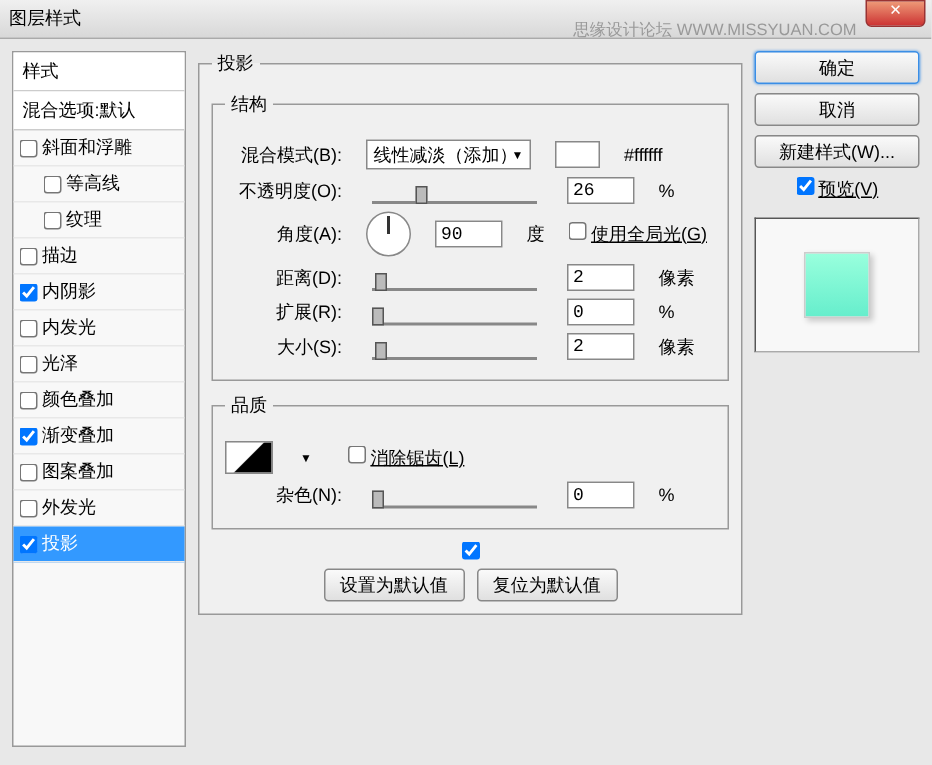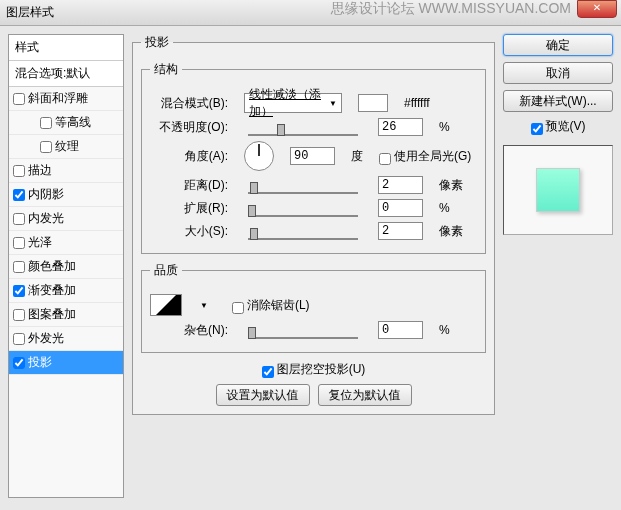--- a/index.html
+++ b/index.html
@@ -1,51 +1,51 @@
 <!DOCTYPE html>
 <html><head>
 <meta charset="utf-8">
 <style>
 * { box-sizing: border-box; margin: 0; padding: 0; font-family: "Microsoft YaHei", SimSun, sans-serif; font-size: 12px; }
 body { background: #e8e8e8; width: 621px; height: 510px; overflow: hidden; }
 .titlebar { background: linear-gradient(#f0f0f0, #d8d8d8); height: 26px; display: flex; align-items: center; padding: 0 6px; border-bottom: 1px solid #aaa; position: relative; }
 .titlebar .title { flex: 1; }
-.watermark { position: absolute; right: 50px; top: 0; color: #999; font-size: 14px; }
+.watermark { position: absolute; right: 50px; top: 12px; color: #999; font-size: 11px; }
 .close-btn { position: absolute; right: 4px; top: 0px; width: 40px; height: 18px; background: linear-gradient(#e97, #c33); border: 1px solid #933; border-radius: 0 0 4px 4px; color: #fff; text-align: center; line-height: 14px; font-size: 10px; }
 .content { display: flex; padding: 8px; gap: 8px; height: 480px; }
 .left-panel { width: 116px; border: 1px solid #999; background: #f8f8f8; }
 .panel-header { padding: 4px 6px; border-bottom: 1px solid #ccc; background: #fff; }
 .style-list { }
 .style-item { display: flex; align-items: center; padding: 3px 4px; gap: 3px; border-bottom: 1px solid #e8e8e8; }
 .style-item.selected { background: #3399ff; color: #fff; }
 .style-item input[type=checkbox] { width: 12px; height: 12px; }
-.style-item.indent { padding-left: 31px; }
+.style-item.indent { padding-left: 20px; }
 .center-panel { flex: 1; position: relative; }
 fieldset { border: 1px solid #999; padding: 10px 8px 8px 8px; margin-bottom: 8px; background: #f0f0f0; }
 fieldset legend { padding: 0 4px; }
 .row { display: flex; align-items: center; margin: 5px 0; gap: 16px; }
 .row-label { width: 78px; text-align: right; }
-.dropdown { width: 98px; height: 20px; border: 1px solid #888; background: #fff; display: flex; align-items: center; padding: 0 4px; position: relative; text-decoration: underline; }
+.dropdown { width: 110px; height: 20px; border: 1px solid #888; background: #fff; display: flex; align-items: center; padding: 0 4px; position: relative; }
 .dropdown::after { content: "▼"; position: absolute; right: 4px; font-size: 8px; }
 .color-swatch { width: 30px; height: 18px; border: 1px solid #888; background: #fff; }
 .slider { width: 110px; height: 18px; position: relative; border-bottom: 2px solid #888; margin: 0 4px; }
 .slider-thumb { position: absolute; width: 8px; height: 12px; background: #bbb; border: 1px solid #555; top: 6px; }
 .num-input { width: 45px; height: 18px; border: 1px solid #888; padding: 0 3px; background: #fff; font-family: Liberation Mono, monospace; }
 .angle-dial { width: 30px; height: 30px; border: 1px solid #888; border-radius: 50%; background: #fff; position: relative; }
 .angle-dial::after { content: ""; position: absolute; width: 2px; height: 12px; background: #333; left: 13px; top: 2px; }
 .curve-swatch { width: 32px; height: 22px; border: 1px solid #888; background: linear-gradient(135deg, #fff 49%, #000 51%); display:inline-block; vertical-align:middle;}
 .curve-arrow { font-size:8px; margin-left:2px; }
 .btn-row { display: flex; gap: 8px; justify-content: center; margin-top: 6px; }
 .btn { background: linear-gradient(#fafafa, #e0e0e0); border: 1px solid #888; border-radius: 3px; padding: 2px 10px; height: 22px; min-width: 90px; text-align: center; }
 .right-panel { width: 110px; display: flex; flex-direction: column; gap: 6px; }
 .right-panel .btn { width: 100%; }
 .btn.primary { border: 1.5px solid #3a8ee6; box-shadow: 0 0 2px #3a8ee6; }
 .preview-box { border: 1px inset #aaa; background: #f8f8f8; height: 90px; margin-top: 4px; display: flex; align-items: center; justify-content: center; }
 .preview-square { width: 44px; height: 44px; background: linear-gradient(#9fd, #6ec); border: 1px solid #ccc; box-shadow: 2px 2px 4px rgba(0,0,0,.2); }
-.chk { display: flex; align-items: flex-end; gap: 3px; }
+.chk { display: flex; align-items: flex-start; gap: 3px; text-decoration: underline; }
 .chk input { width:12px; height:12px; }
 </style>
 </head>
 <body>
 
 <div class="titlebar">
   <span class="title">图层样式</span>
   <span class="watermark">思缘设计论坛  WWW.MISSYUAN.COM</span>
   <div class="close-btn">✕</div>
 </div>
@@ -187,21 +187,20 @@
               <div class="slider-thumb" style="left:0%"></div>
             </div>
           <input class="num-input" value="0" style="">
           <span>%</span>
         </div>
       </fieldset>
 
       <div class="row" style="justify-content:center">
         <label class="chk">
             <input type="checkbox" checked="" style="">
-            <span>图层挖空投影(U)</span>
           </label>
       </div>
       <div class="btn-row">
         <button class="btn">设置为默认值</button>
         <button class="btn">复位为默认值</button>
       </div>
     </fieldset>
   </div>
 
   <div class="right-panel">

